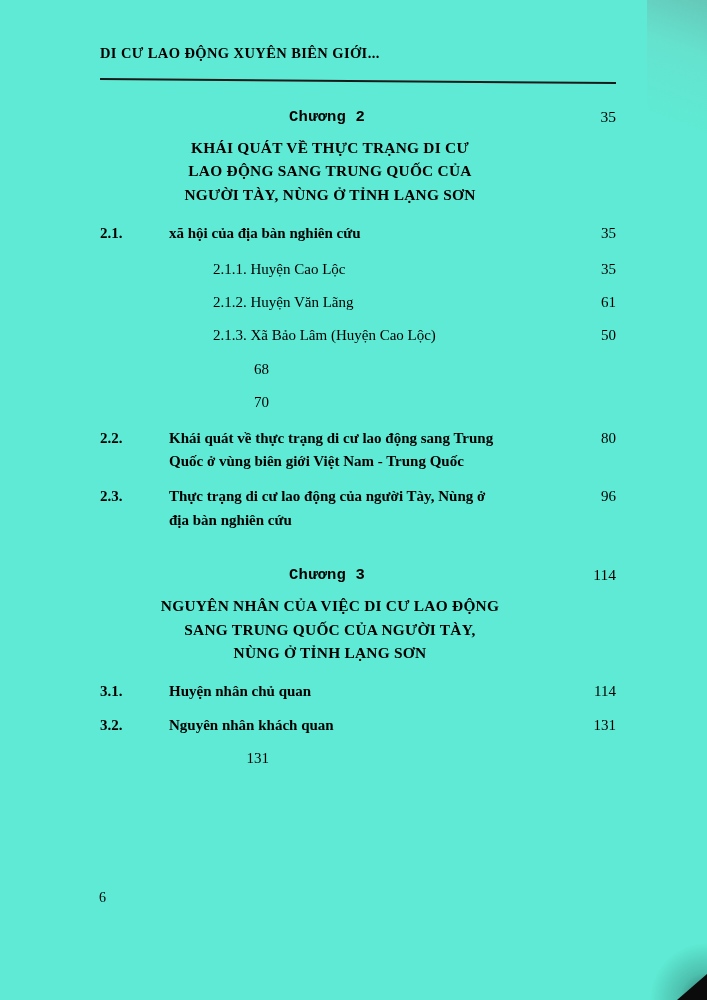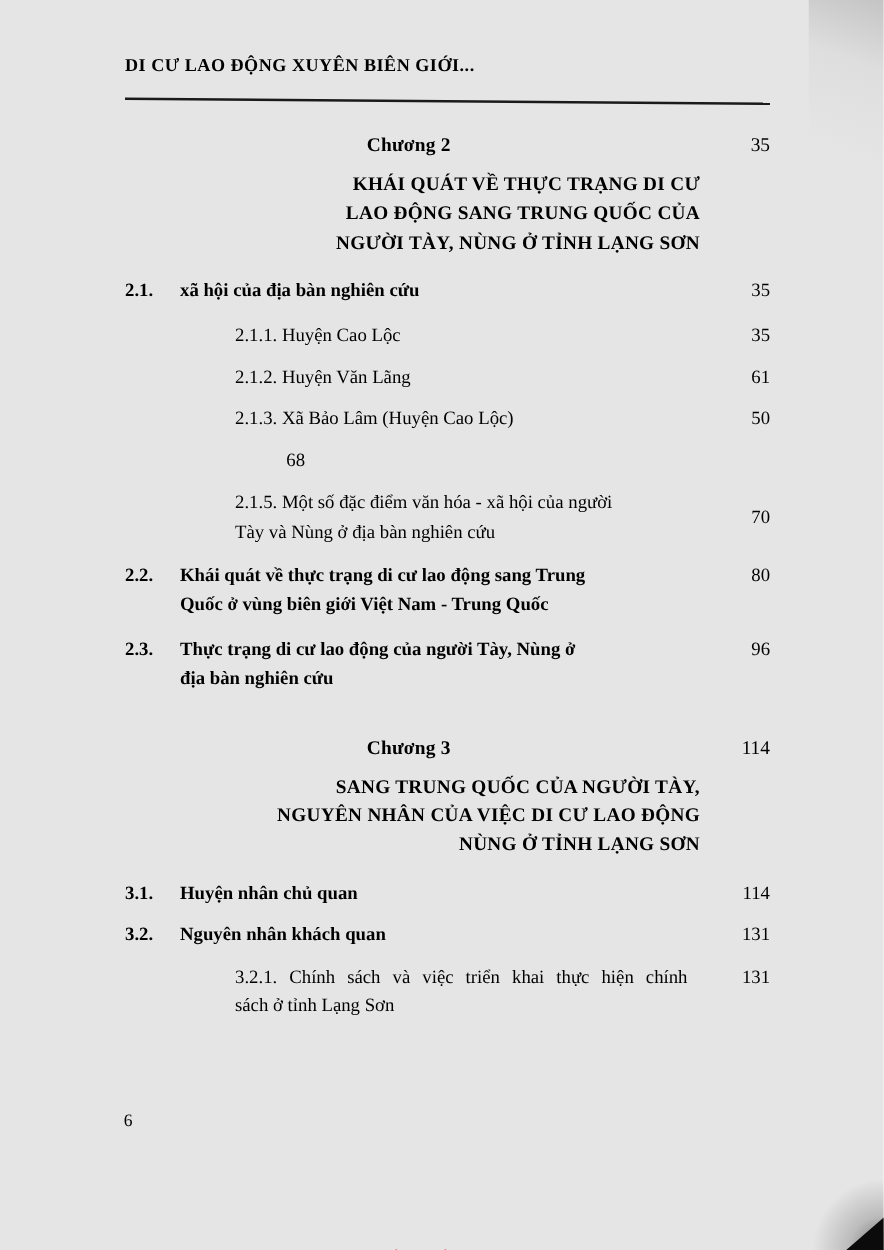--- a/index.html
+++ b/index.html
@@ -12,21 +12,21 @@
     height: 1000px;
     position: relative;
     overflow: hidden;
     font-family: "Liberation Serif", "DejaVu Serif", serif;
     color: #000000;
   }
 
   .page {
     position: absolute;
     inset: 0;
-    background: #e5e5e5;
+    background: #5eead4;
   }
 
   
   .scan-shade-right {
     position: absolute;
     top: 0;
     right: 0;
     width: 60px;
     height: 300px;
     background: linear-gradient(200deg, rgba(120,120,120,0.30) 0%, rgba(160,160,160,0.10) 18%, rgba(255,255,255,0) 42%);
@@ -96,51 +96,53 @@
   .chapter-block { margin-bottom: 0; }
 
   .chapter-line {
     display: flex;
     align-items: flex-start;
   }
   .chapter-label-wrap {
     flex: 1 1 auto;
     text-align: center;
     padding-right: 6px;
+    font-family: Liberation Mono, monospace;
   }
   .chapter-label {
     font-size: 15.5px;
     font-weight: bold;
     letter-spacing: 0.2px;
   }
   .chapter-page {
     flex: 0 0 56px;
     text-align: right;
     font-size: 15.5px;
     font-weight: normal;
   }
 
   .chapter-title {
-    text-align: right;
+    text-align: center;
     font-size: 15.4px;
     font-weight: bold;
     letter-spacing: 0.25px;
     line-height: 1.52;
     padding-right: 56px;
     margin-top: 10px;
   }
   .chapter-title .t-line { display: block; white-space: nowrap; }
 
   
   .toc-list { margin-top: 16px; }
 
   .toc-row {
     display: flex;
     align-items: flex-start;
     margin-bottom: 12px;
+    gap: 25px;
   }
   .toc-row.tight { margin-bottom: 10px; }
 
   .toc-num {
     flex: 0 0 44px;
     font-size: 15px;
     font-weight: bold;
     line-height: 1.56;
   }
   .toc-body {
@@ -269,26 +271,20 @@
           <div class="toc-page">50</div>
         </div>
 
         <div class="toc-row level2 tight">
           <div class="toc-num indent2"></div>
           <div class="toc-page">68</div>
         </div>
 
         <div class="toc-row level2">
           <div class="toc-num indent2"></div>
-          <div class="toc-body">
-            <div class="toc-text">
-              <span class="ln"><span>2.1.5.</span> <span>Một số đặc điểm văn hóa - xã hội của người</span></span>
-              <span class="ln">Tày và Nùng ở địa bàn nghiên cứu</span>
-            </div>
-          </div>
           <div class="toc-page mid">70</div>
         </div>
 
         <div class="toc-row level1">
           <div class="toc-num">2.2.</div>
           <div class="toc-body">
             <div class="toc-text">
               <span class="ln">Khái quát về thực trạng di cư lao động sang Trung</span>
               <span class="ln">Quốc ở vùng biên giới Việt Nam - Trung Quốc</span>
             </div>
@@ -311,22 +307,22 @@
     </div>
 
     <div class="chapter-block gap-before-chapter">
       <div class="chapter-line">
         <div class="chapter-label-wrap">
           <span class="chapter-label">Chương 3</span>
         </div>
         <div class="chapter-page">114</div>
       </div>
       <div class="chapter-title">
+        <span class="t-line">NGUYÊN NHÂN CỦA VIỆC DI CƯ LAO ĐỘNG</span>
         <span class="t-line">SANG TRUNG QUỐC CỦA NGƯỜI TÀY,</span>
-        <span class="t-line">NGUYÊN NHÂN CỦA VIỆC DI CƯ LAO ĐỘNG</span>
         <span class="t-line">NÙNG Ở TỈNH LẠNG SƠN</span>
       </div>
 
       <div class="toc-list">
 
         <div class="toc-row level1 tight">
           <div class="toc-num">3.1.</div>
           <div class="toc-body">
             <div class="toc-text">
               <span class="ln">Huyện nhân chủ quan</span>
@@ -340,26 +336,20 @@
           <div class="toc-body">
             <div class="toc-text">
               <span class="ln">Nguyên nhân khách quan</span>
             </div>
           </div>
           <div class="toc-page">131</div>
         </div>
 
         <div class="toc-row level2">
           <div class="toc-num indent2"></div>
-          <div class="toc-body">
-            <div class="toc-text just">
-              <span class="ln j"><span>3.2.1.</span> <span>Chính sách và việc triển khai thực hiện chính</span></span>
-              <span class="ln">sách ở tỉnh Lạng Sơn</span>
-            </div>
-          </div>
           <div class="toc-page">131</div>
         </div>
 
       </div>
     </div>
 
   </div>
 
   <div class="folio">6</div>
   <div class="watermark">GiangVien.Net</div>

